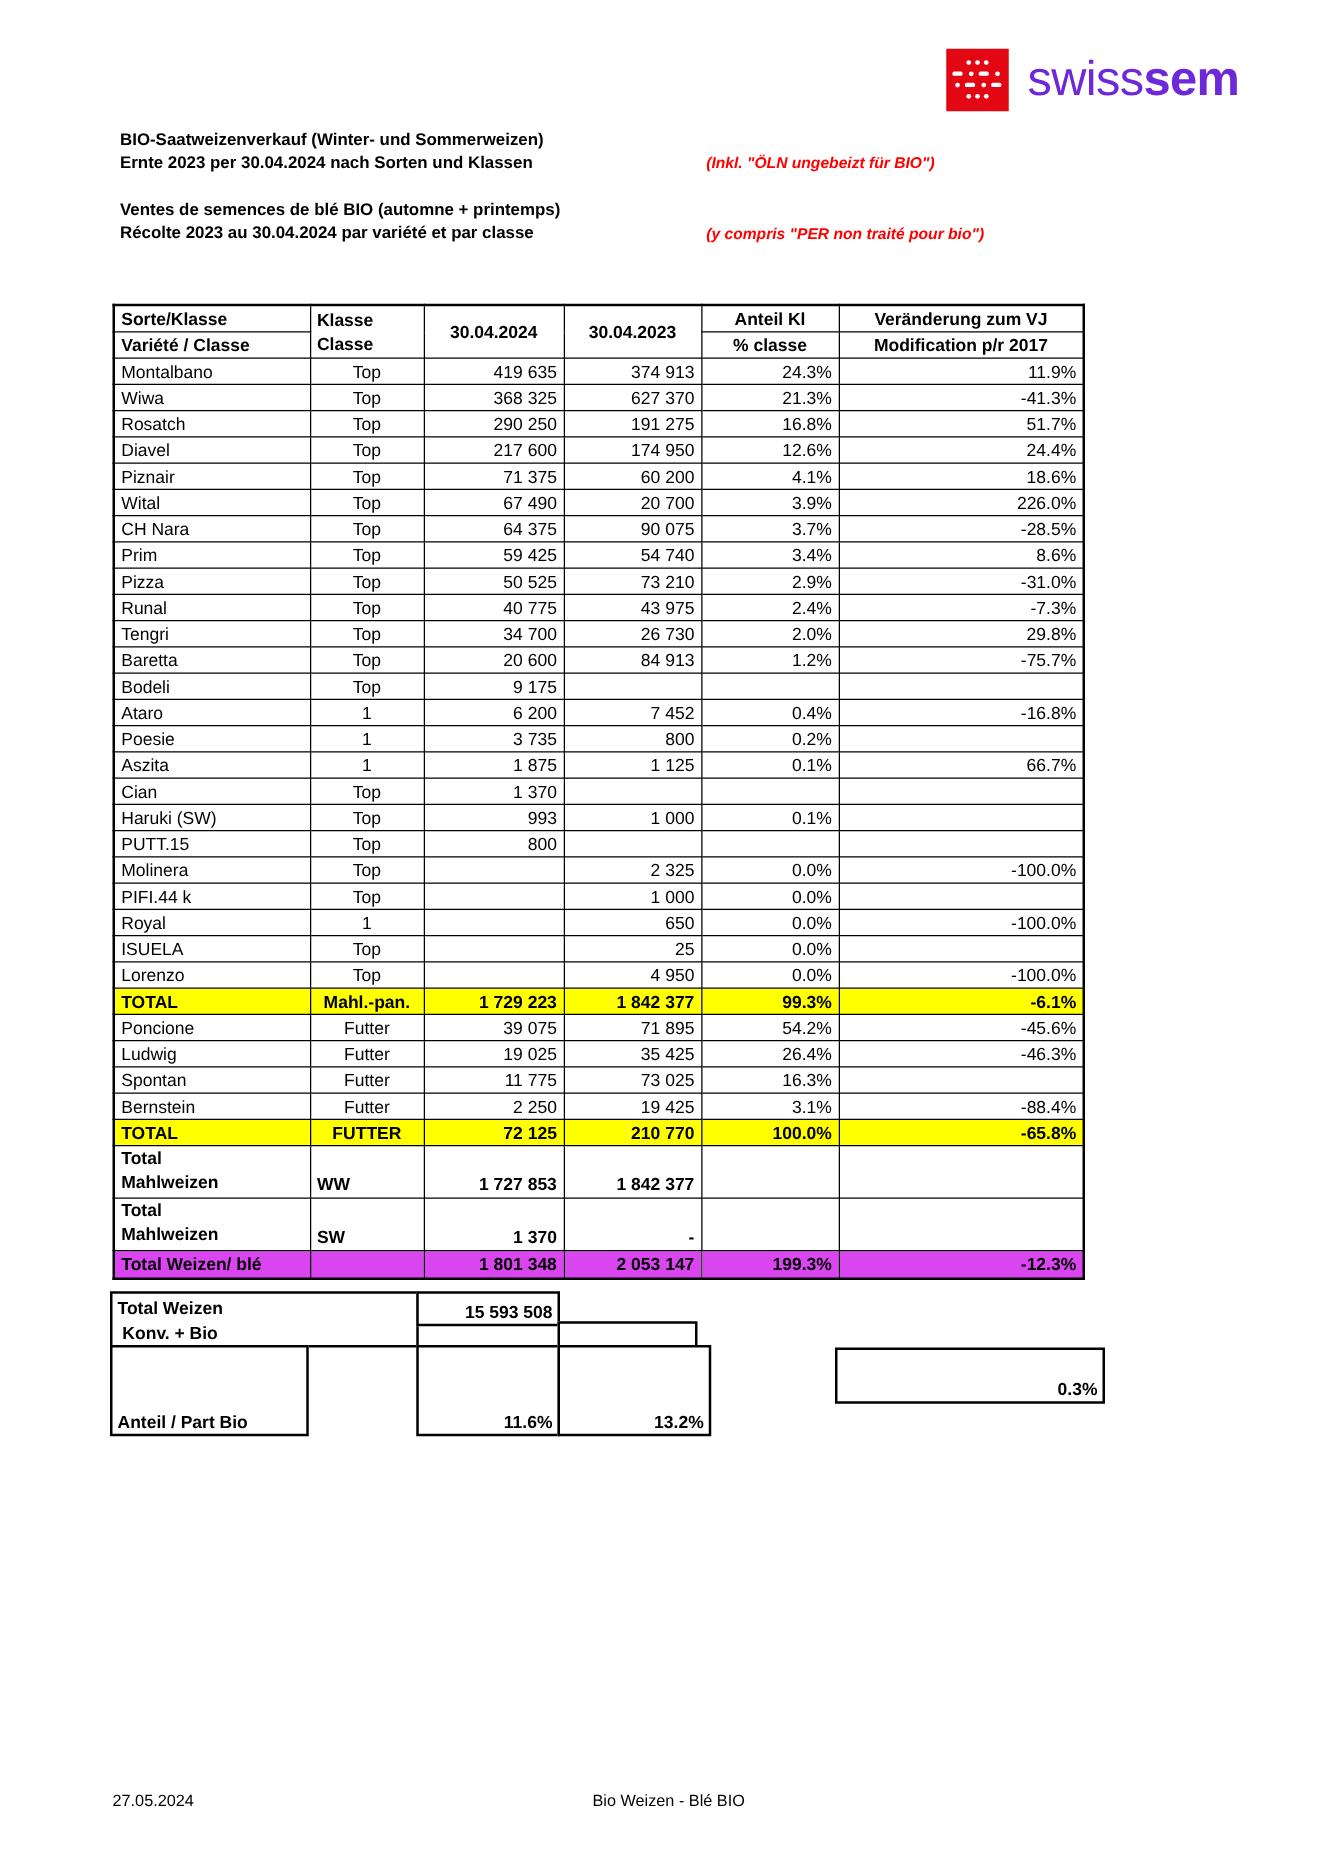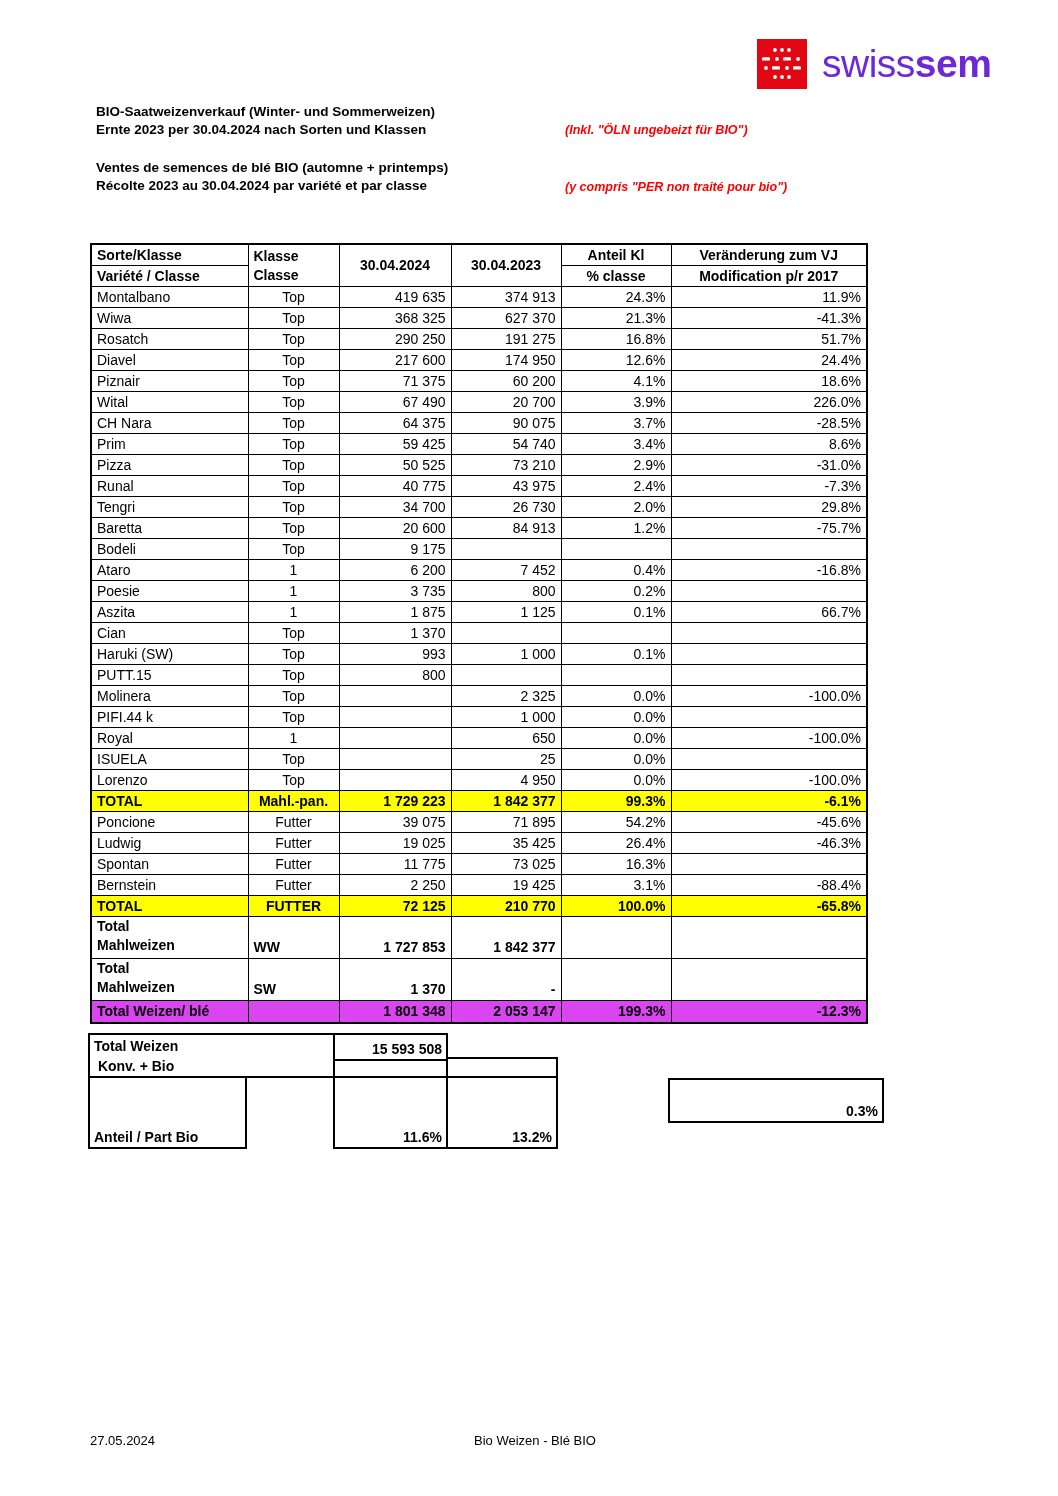--- a/index.html
+++ b/index.html
@@ -436,18 +436,18 @@
 <div class="sbox" style="left:668px; top:1033px; width:216px; height:45px;margin-top:45px;">
   <span class="bottom-right">0.3%</span>
 </div>
 
 <div class="sbox" style="left:88px; top:1076px; width:159px; height:73px;">
   <span class="bottom-left">Anteil / Part Bio</span>
 </div>
 <div class="sbox" style="left:333px; top:1076px; width:115px; height:73px;text-align:right;">
   <span class="bottom-right">11.6%</span>
 </div>
-<div class="sbox" style="left:446px; top:1076px; width:112px; height:73px;">
+<div class="sbox" style="left:446px; top:1076px; width:123px; height:73px;">
   <span class="bottom-right">13.2%</span>
 </div>
 
 <div class="footer-text" style="left:90px">27.05.2024</div>
 <div class="footer-text" style="left:474px">Bio Weizen - Blé BIO</div>
 
 </body></html>

